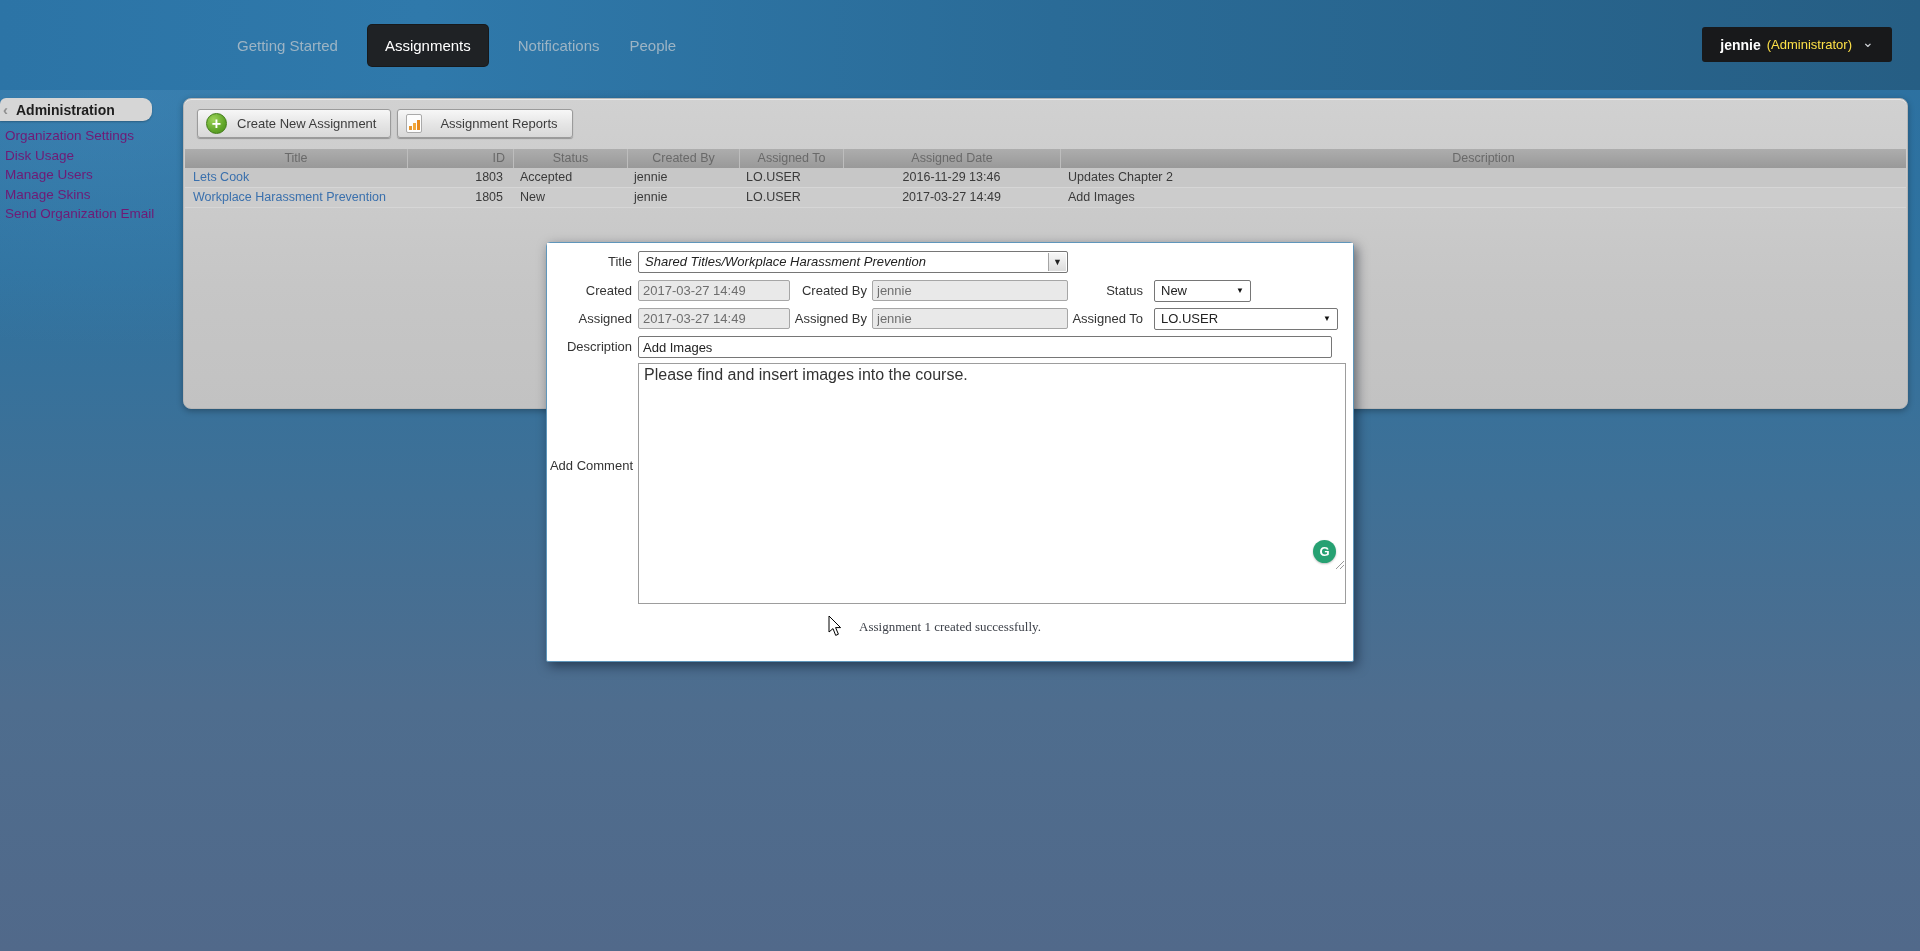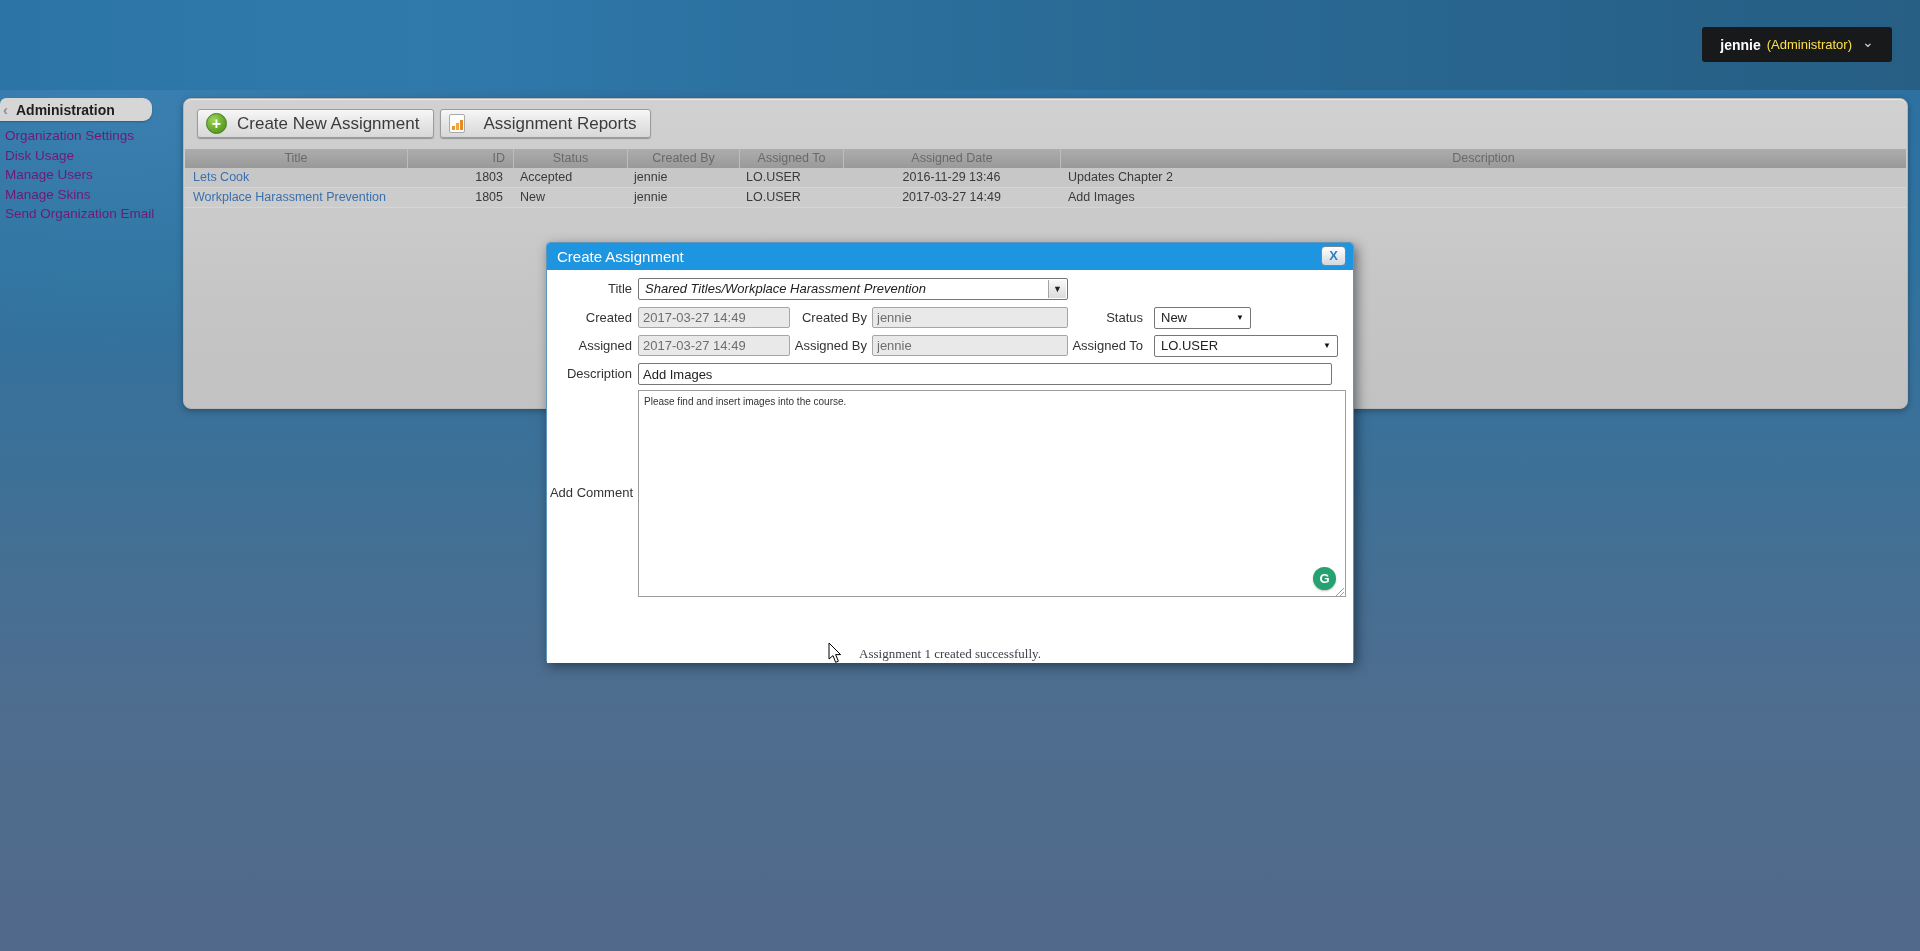--- a/index.html
+++ b/index.html
@@ -43,21 +43,21 @@
 
   
   .panel{ position:absolute; left:183px; top:98px; width:1725px; height:311px;
     background:linear-gradient(180deg,#d1d1d1 0%,#c6c6c6 60%,#c2c2c2 100%);
     border-radius:8px; border:1px solid #b6b6b6; box-shadow:inset 0 1px 0 rgba(255,255,255,.55), 0 2px 6px rgba(0,0,0,.3); }
   .toolbar{ position:absolute; left:13px; top:10px; display:flex; }
   .tool-btn{ height:29px; display:flex; align-items:center; padding:0 14px 0 8px;
     background:linear-gradient(180deg,#f7f7f7 0%,#e6e6e6 50%,#d8d8d8 100%);
     border:1px solid #9b9b9b; border-radius:3px; box-shadow:0 1px 1px rgba(0,0,0,.28); cursor:pointer; }
   .tool-btn + .tool-btn{ margin-left:6px;gap:8px; }
-  .tool-btn-label{ font-size:17px; color:#3c3c3c; margin-left:10px; }
+  .tool-btn-label{ font-size:13px; color:#3c3c3c; margin-left:10px; }
   .plus-icon{ width:21px; height:21px; border-radius:50%;
     background:radial-gradient(circle at 35% 30%, #9ed45a, #61a629 60%, #4c8c1d 100%);
     border:1px solid #3f7b15; color:#fff; font-size:16px; font-weight:bold; line-height:19px; text-align:center; }
   .chart-icon{ width:16px; height:19px; background:#fdfdfd; border:1px solid #aaa; border-radius:2px;
     position:relative; }
   .chart-icon i{ position:absolute; bottom:2px; width:3px; background:#e8962e; }
   .chart-icon i:nth-child(1){ left:2px; height:4px; }
   .chart-icon i:nth-child(2){ left:6px; height:7px; background:#f2a83c; }
   .chart-icon i:nth-child(3){ left:10px; height:10px; background:#e88a1e; }
 
@@ -99,38 +99,44 @@
   .f-input{ position:absolute; height:21px; border:1px solid #a6a6a6; border-radius:2px;
     font-family:"Liberation Sans",sans-serif; font-size:13px; padding:0 4px; color:#6e6e6e; background:#e9e9e9; }
   .f-input.editable{ background:#fff; border-color:#767676; color:#222; }
   .sel{ position:absolute; height:22px; border:1px solid #767676; background:#fff; border-radius:2px;
     line-height:20px; padding-left:6px; cursor:pointer; color:#222; }
   .sel .arrow{ position:absolute; right:6px; top:6px; font-size:8px; color:#111; line-height:1; }
   .sel-box-arrow{ position:absolute; right:1px; top:1px; bottom:1px; width:18px;
     background:linear-gradient(180deg,#f8f8f8,#dcdcdc); border-left:1px solid #a5a5a5;
     display:flex; align-items:center; justify-content:center; font-size:9px; color:#222; }
   .title-sel-text{ font-style:italic; }
-  .comment-box{ position:absolute; left:91px; top:120px; width:708px; height:207px;
-    border:1px solid #9d9d9d; background:#fff; font-size:10px; color:#333; padding:4px 5px; line-height:14px;
+  .comment-box{ position:absolute; left:91px; top:120px; width:708px; height:241px;
+    border:1px solid #9d9d9d; background:#fff; font-size:16px; color:#333; padding:4px 5px; line-height:14px;
     overflow:hidden; }
   .grammarly{ position:absolute; left:766px; top:297px; width:23px; height:23px; border-radius:50%;
     background:#26a172; color:#fff; font-weight:bold; font-size:13px; text-align:center; line-height:23px; cursor:pointer;
     box-shadow:0 1px 2px rgba(0,0,0,.25); }
   .resize-handle{ position:absolute; left:786px; top:315px; width:12px; height:12px; cursor:nwse-resize; }
   .dlg-buttons{ position:absolute; left:0; top:344px; width:100%; display:flex; justify-content:center; }
   .dlg-btn{ height:21px; padding:0 10px; margin:0 4px; font-size:13px; color:#333;
     background:linear-gradient(180deg,#fdfdfd,#dedede); border:1px solid #8e8e8e; border-radius:3px; cursor:pointer;
     font-family:"Liberation Sans",sans-serif; }
   .dlg-status{ position:absolute; left:0; top:376px; width:100%; text-align:center; font-size:13px; color:#3d4149;font-family:Liberation Serif, serif; }
   .cursor-svg{ position:absolute; left:281px; top:373px; z-index:20; pointer-events:none; }
 </style>
 </head>
 <body>
 
 <div class="header">
+  <div class="tabs">
+    <div class="tab">Getting Started</div>
+    <div class="tab active">Assignments</div>
+    <div class="tab">Notifications</div>
+    <div class="tab">People</div>
+  </div>
   <div class="user-menu">
     <span class="user-name">jennie</span>
     <span class="user-role">(Administrator)</span>
     <span class="user-chevron">⌄</span>
   </div>
 </div>
 
 <div class="admin-pill">
   <span class="admin-collapse">‹</span>
   <span class="admin-title">Administration</span>
@@ -184,24 +190,20 @@
       <div class="cell c-status">New</div>
       <div class="cell c-cby">jennie</div>
       <div class="cell c-ato">LO.USER</div>
       <div class="cell c-adate">2017-03-27 14:49</div>
       <div class="cell c-desc">Add Images</div>
     </div>
   </div>
 </div>
 
 <div class="modal">
-  <div class="modal-titlebar">
-    <span class="modal-title">Create Assignment</span>
-    <div class="modal-close">X</div>
-  </div>
   <div class="modal-body">
 
     <div class="f-label lbl-c1" style="top:8px;">Title</div>
     <div class="sel" style="left:91px; top:8px; width:430px;">
       <span class="title-sel-text">Shared Titles/Workplace Harassment Prevention</span>
       <span class="sel-box-arrow">▼</span>
     </div>
 
     <div class="f-label lbl-c1" style="top:37px;">Created</div>
     <input class="f-input" style="left: 91px; top: 37px; width: 152px;" readonly="" value="2017-03-27 14:49">

